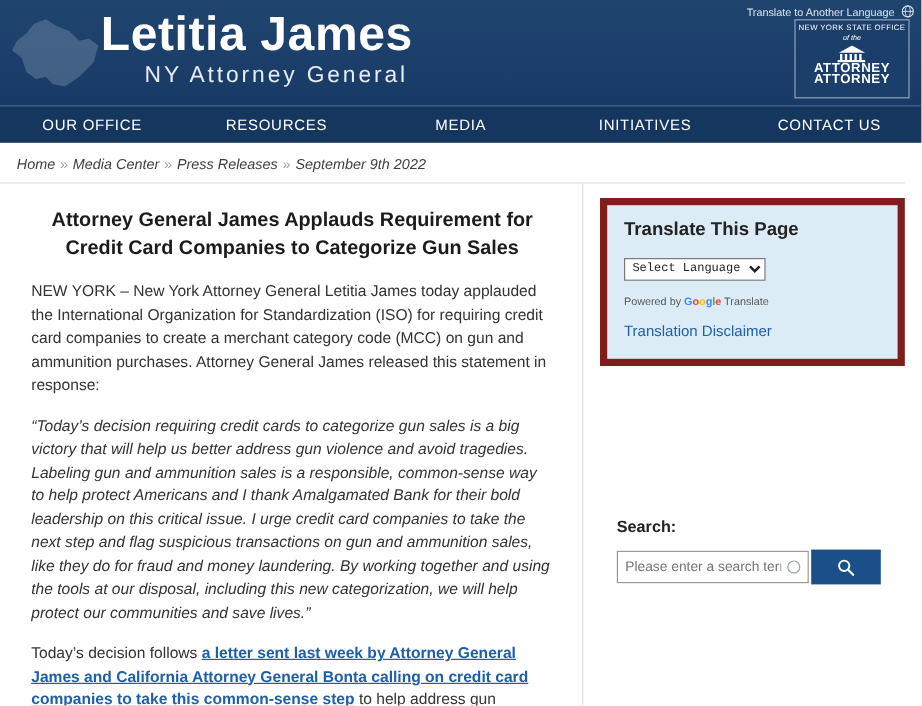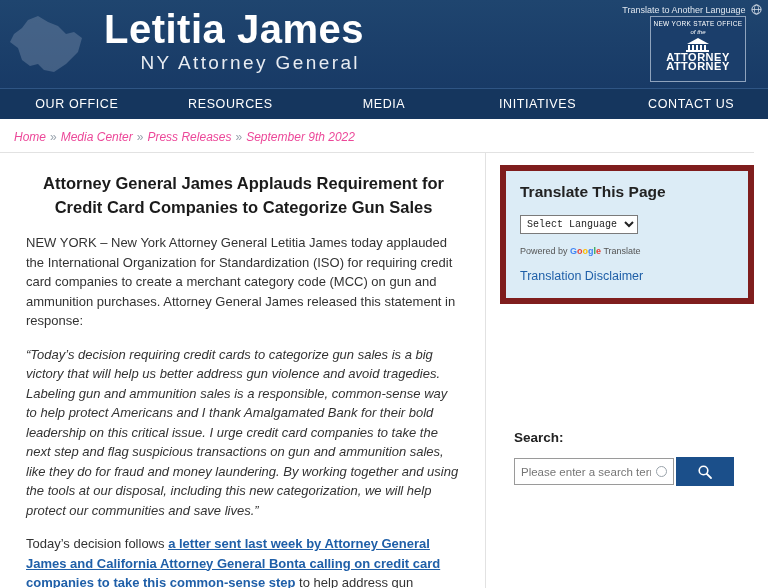--- a/index.html
+++ b/index.html
@@ -26,21 +26,21 @@
   .ny-outline {
     position: absolute;
     left: 8px;
     top: 8px;
     width: 78px;
     height: 72px;
     opacity: .55;
   }
   .brand {
     position: absolute;
-    left: 104px;
+    left: 84px;
     top: 6px;
     color: #ffffff;
   }
   .brand-name {
     font-size: 40px;
     font-weight: bold;
     letter-spacing: .5px;
     line-height: 46px;
     white-space: nowrap;
   }
@@ -60,21 +60,21 @@
     font-size: 9px;
     white-space: nowrap;
   }
   .translate-top .globe {
     display: inline-block;
     vertical-align: -2px;
     margin-left: 3px;
   }
   .seal {
     position: absolute;
-    right: 22px;
+    right: 10px;
     top: 16px;
     width: 96px;
     height: 66px;
     border: 1px solid #8fa3bd;
     background: #1b3e6b;
     color: #ffffff;
     text-align: center;
     font-size: 7px;
     line-height: 9px;
     padding-top: 2px;
@@ -111,21 +111,21 @@
 
   
   .breadcrumb {
     padding: 11px 14px 8px 14px;
     font-size: 12px;
     font-style: italic;
     color: #2f6fb5;
     border-bottom: 1px solid #e2e2e2;
     margin: 0 14px 0 0;
   }
-  .breadcrumb a { color: #ec4899; text-decoration: none; }
+  .breadcrumb a { color: #404040; text-decoration: none; }
   .crumb-sep { color: #9aa4ae; margin: 0 4px; font-style: normal; }
 
   
   .layout {
     display: flex;
     align-items: flex-start;
   }
   .content {
     width: 486px;
     box-sizing: border-box;

